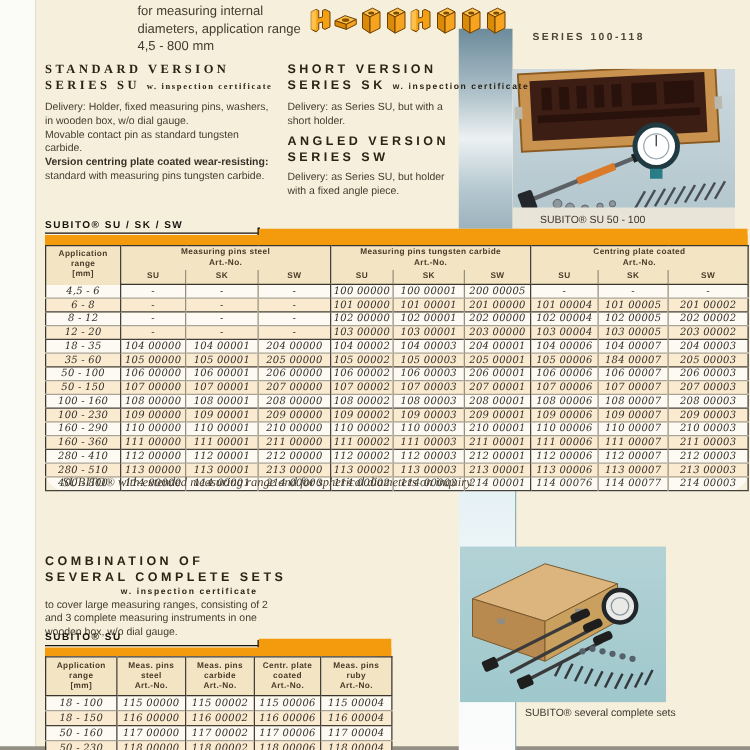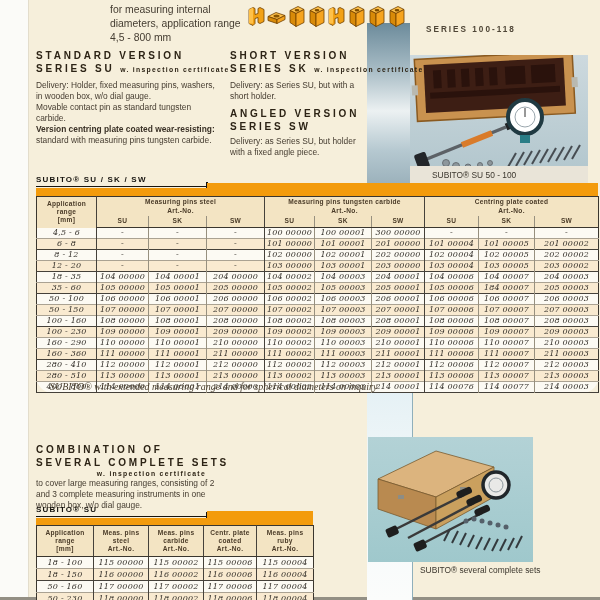--- a/index.html
+++ b/index.html
@@ -164,21 +164,21 @@
         <circle cx="58" cy="112" r="3"></circle>
       <circle cx="70" cy="110" r="2.5"></circle>
         <circle cx="80" cy="108" r="2.5"></circle>
     </g>
   </svg>
   <div class="cap-strip">
     <span class="caption">SUBITO® SU 50 - 100</span>
   </div>
 </div>
 
-<div class="abs" style="left:36px;top:49px;">
+<div class="abs" style="left:36px;top:49px;font-family:Liberation Serif, serif;">
   <div class="h-title">STANDARD VERSION</div>
   <div class="h-title"><span>SERIES SU</span>
     <span class="cert">w. inspection certificate</span></div>
 </div>
 <div class="abs body-text" style="left:36px;top:80px;width:186px;">
   <p><span>Delivery: Holder, fixed measuring pins, washers, in wooden box, w/o dial gauge.</span></p>
   <p><span>Movable contact pin as standard tungsten carbide.</span></p>
   <p><span class="lead">Version centring plate coated wear-resisting:</span><span> standard with measuring pins tungsten carbide.</span></p>
 </div>
 
@@ -251,21 +251,21 @@
     </tr>
   </thead>
   <tbody id="main-tbody">
       <tr>
         <td class="num range">4,5 - 6</td>
         <td class="num g">-</td>
         <td class="num b">-</td>
         <td class="num b">-</td>
         <td class="num g">100 00000</td>
         <td class="num b">100 00001</td>
-        <td class="num b">300 00000</td>
+        <td class="num b">200 00005</td>
         <td class="num g">-</td>
         <td class="num b">-</td>
         <td class="num b">-</td>
       </tr>
       <tr class="ge">
         <td class="num range">6 - 8</td>
         <td class="num g">-</td>
         <td class="num b">-</td>
         <td class="num b">-</td>
         <td class="num g">101 00000</td>

